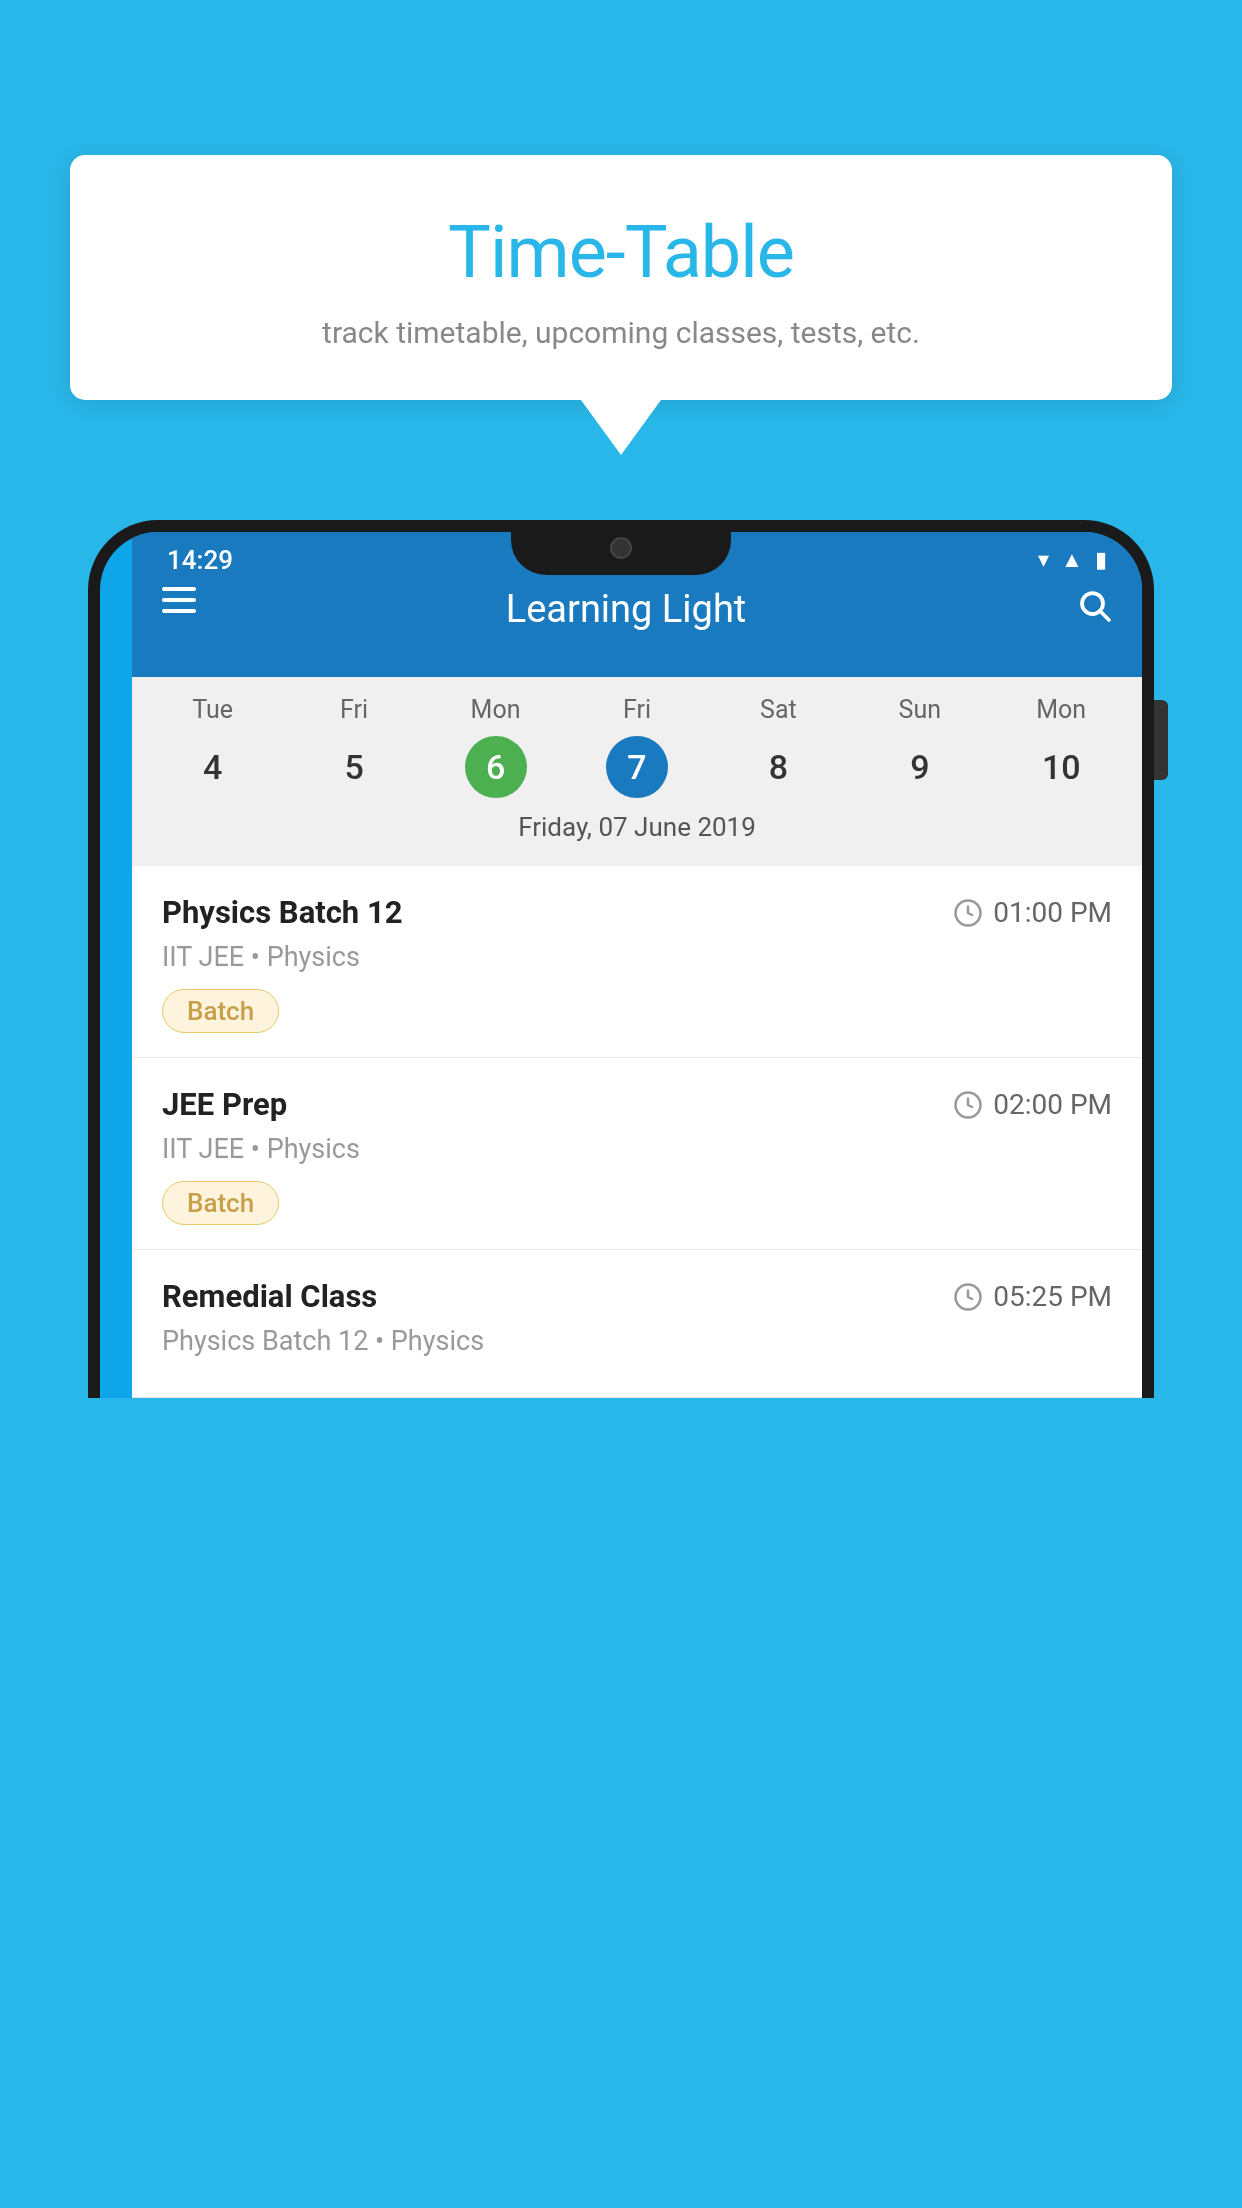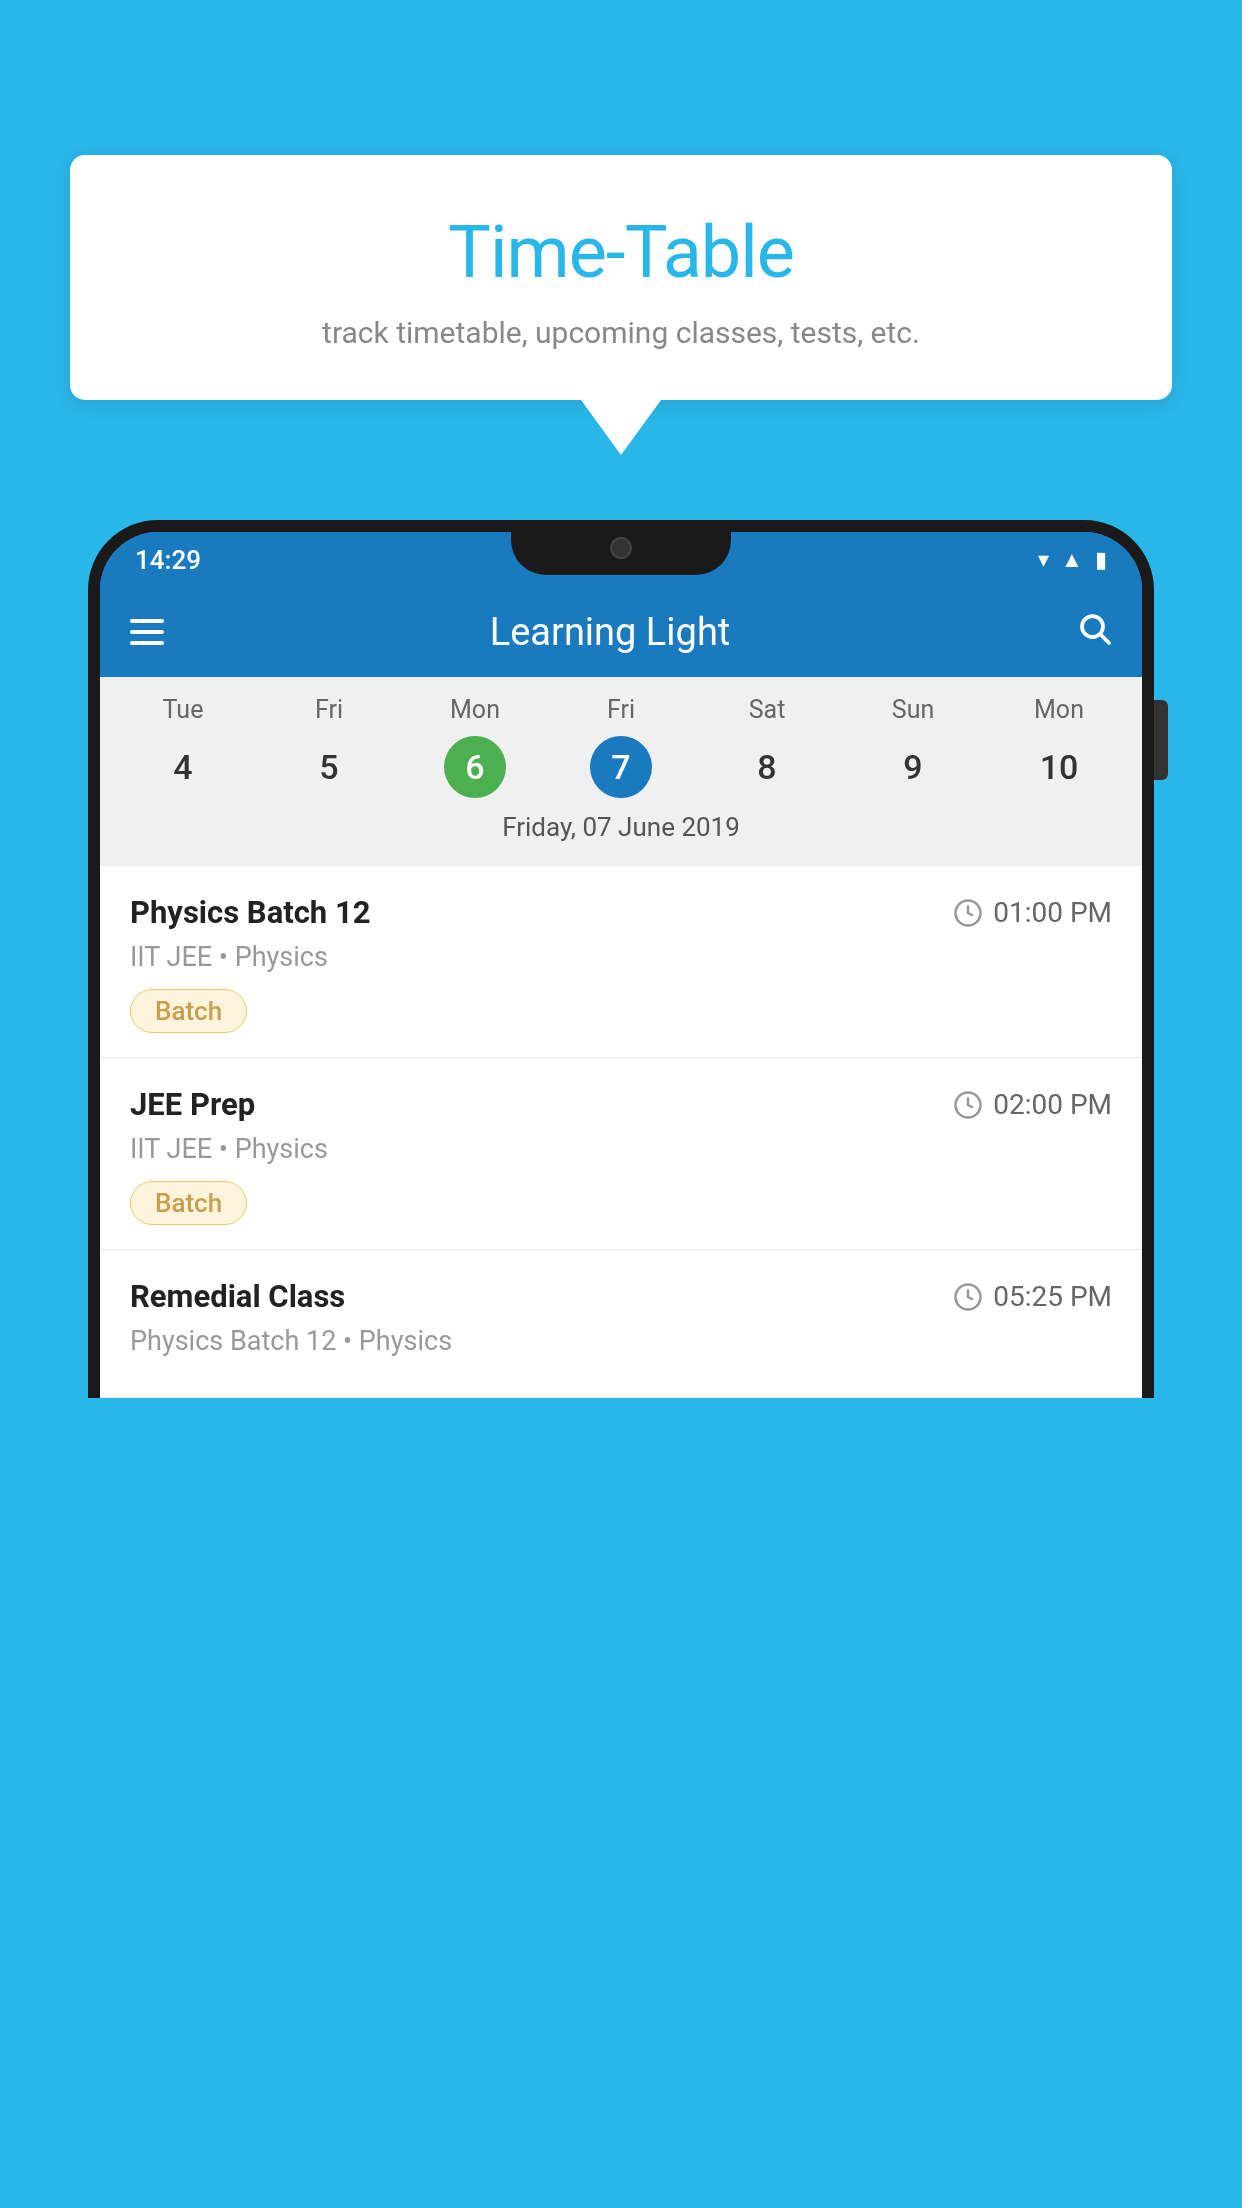--- a/index.html
+++ b/index.html
@@ -90,20 +90,21 @@
       background: #333;
       border-radius: 50%;
       border: 2px solid #444;
     }
 
     .phone-screen {
       background: #0ea5e9;
       border-radius: 58px 58px 0 0;
       overflow: hidden;
       position: relative;
+      padding-left: 32px;
     }
 
     
     .status-bar {
       background: #1a7abf;
       height: 55px;
       display: flex;
       align-items: center;
       justify-content: space-between;
       padding: 0 35px;
@@ -124,21 +125,21 @@
     .status-icon {
       color: white;
       font-size: 22px;
     }
 
     
     .app-bar {
       background: #1a7abf;
       height: 90px;
       display: flex;
-      align-items: center;
+      align-items: flex-start;
       padding: 0 30px;
     }
 
     .hamburger-lines {
       display: flex;
       flex-direction: column;
       gap: 7px;
       cursor: pointer;
     }
 

